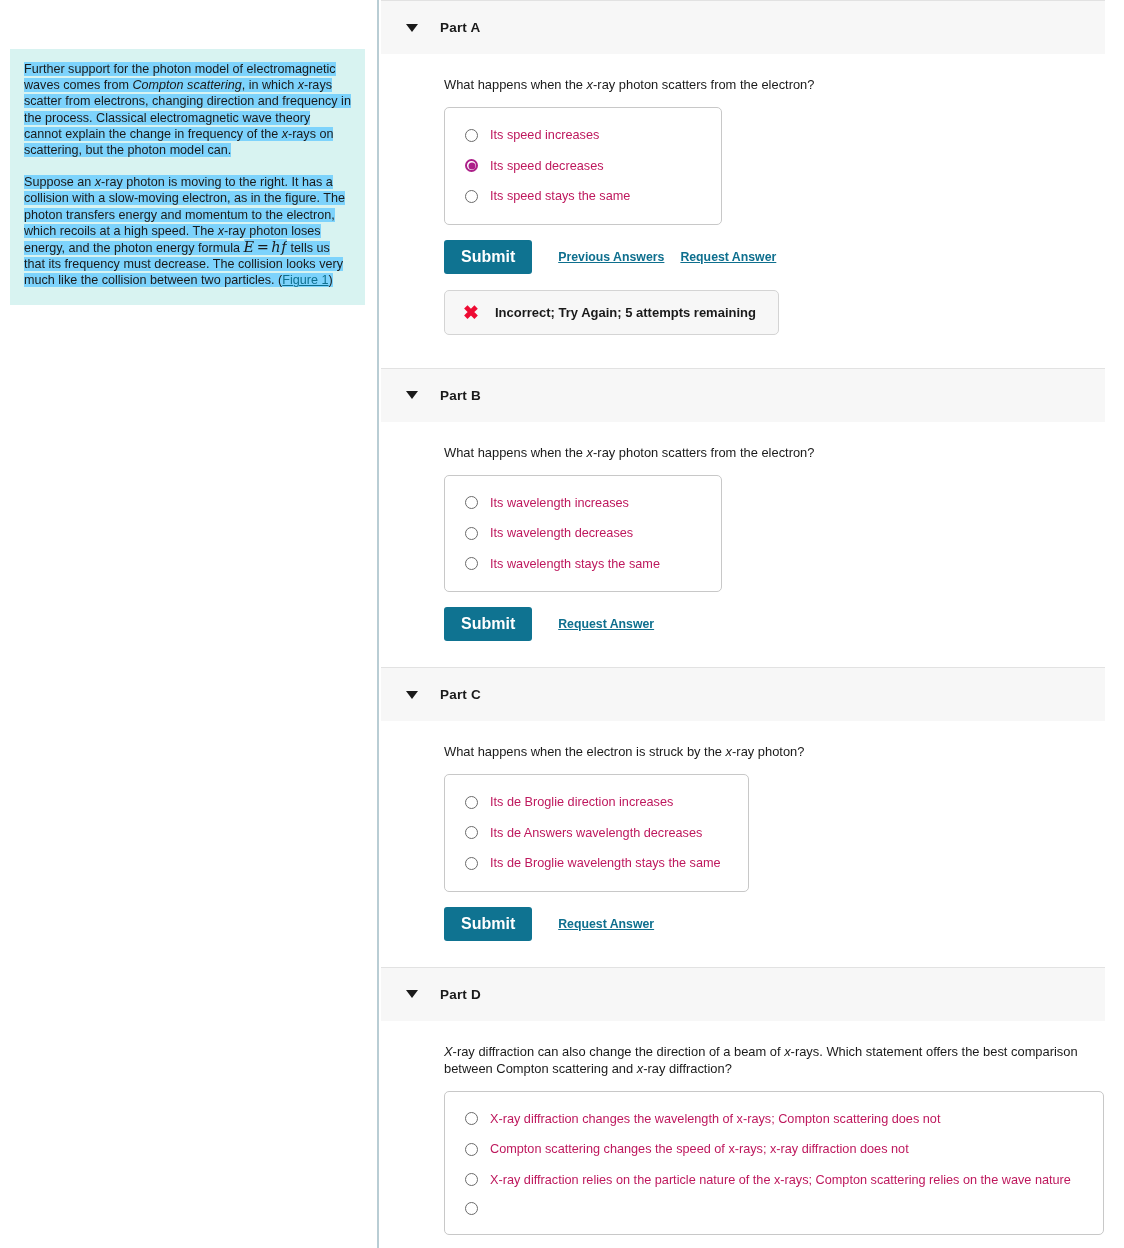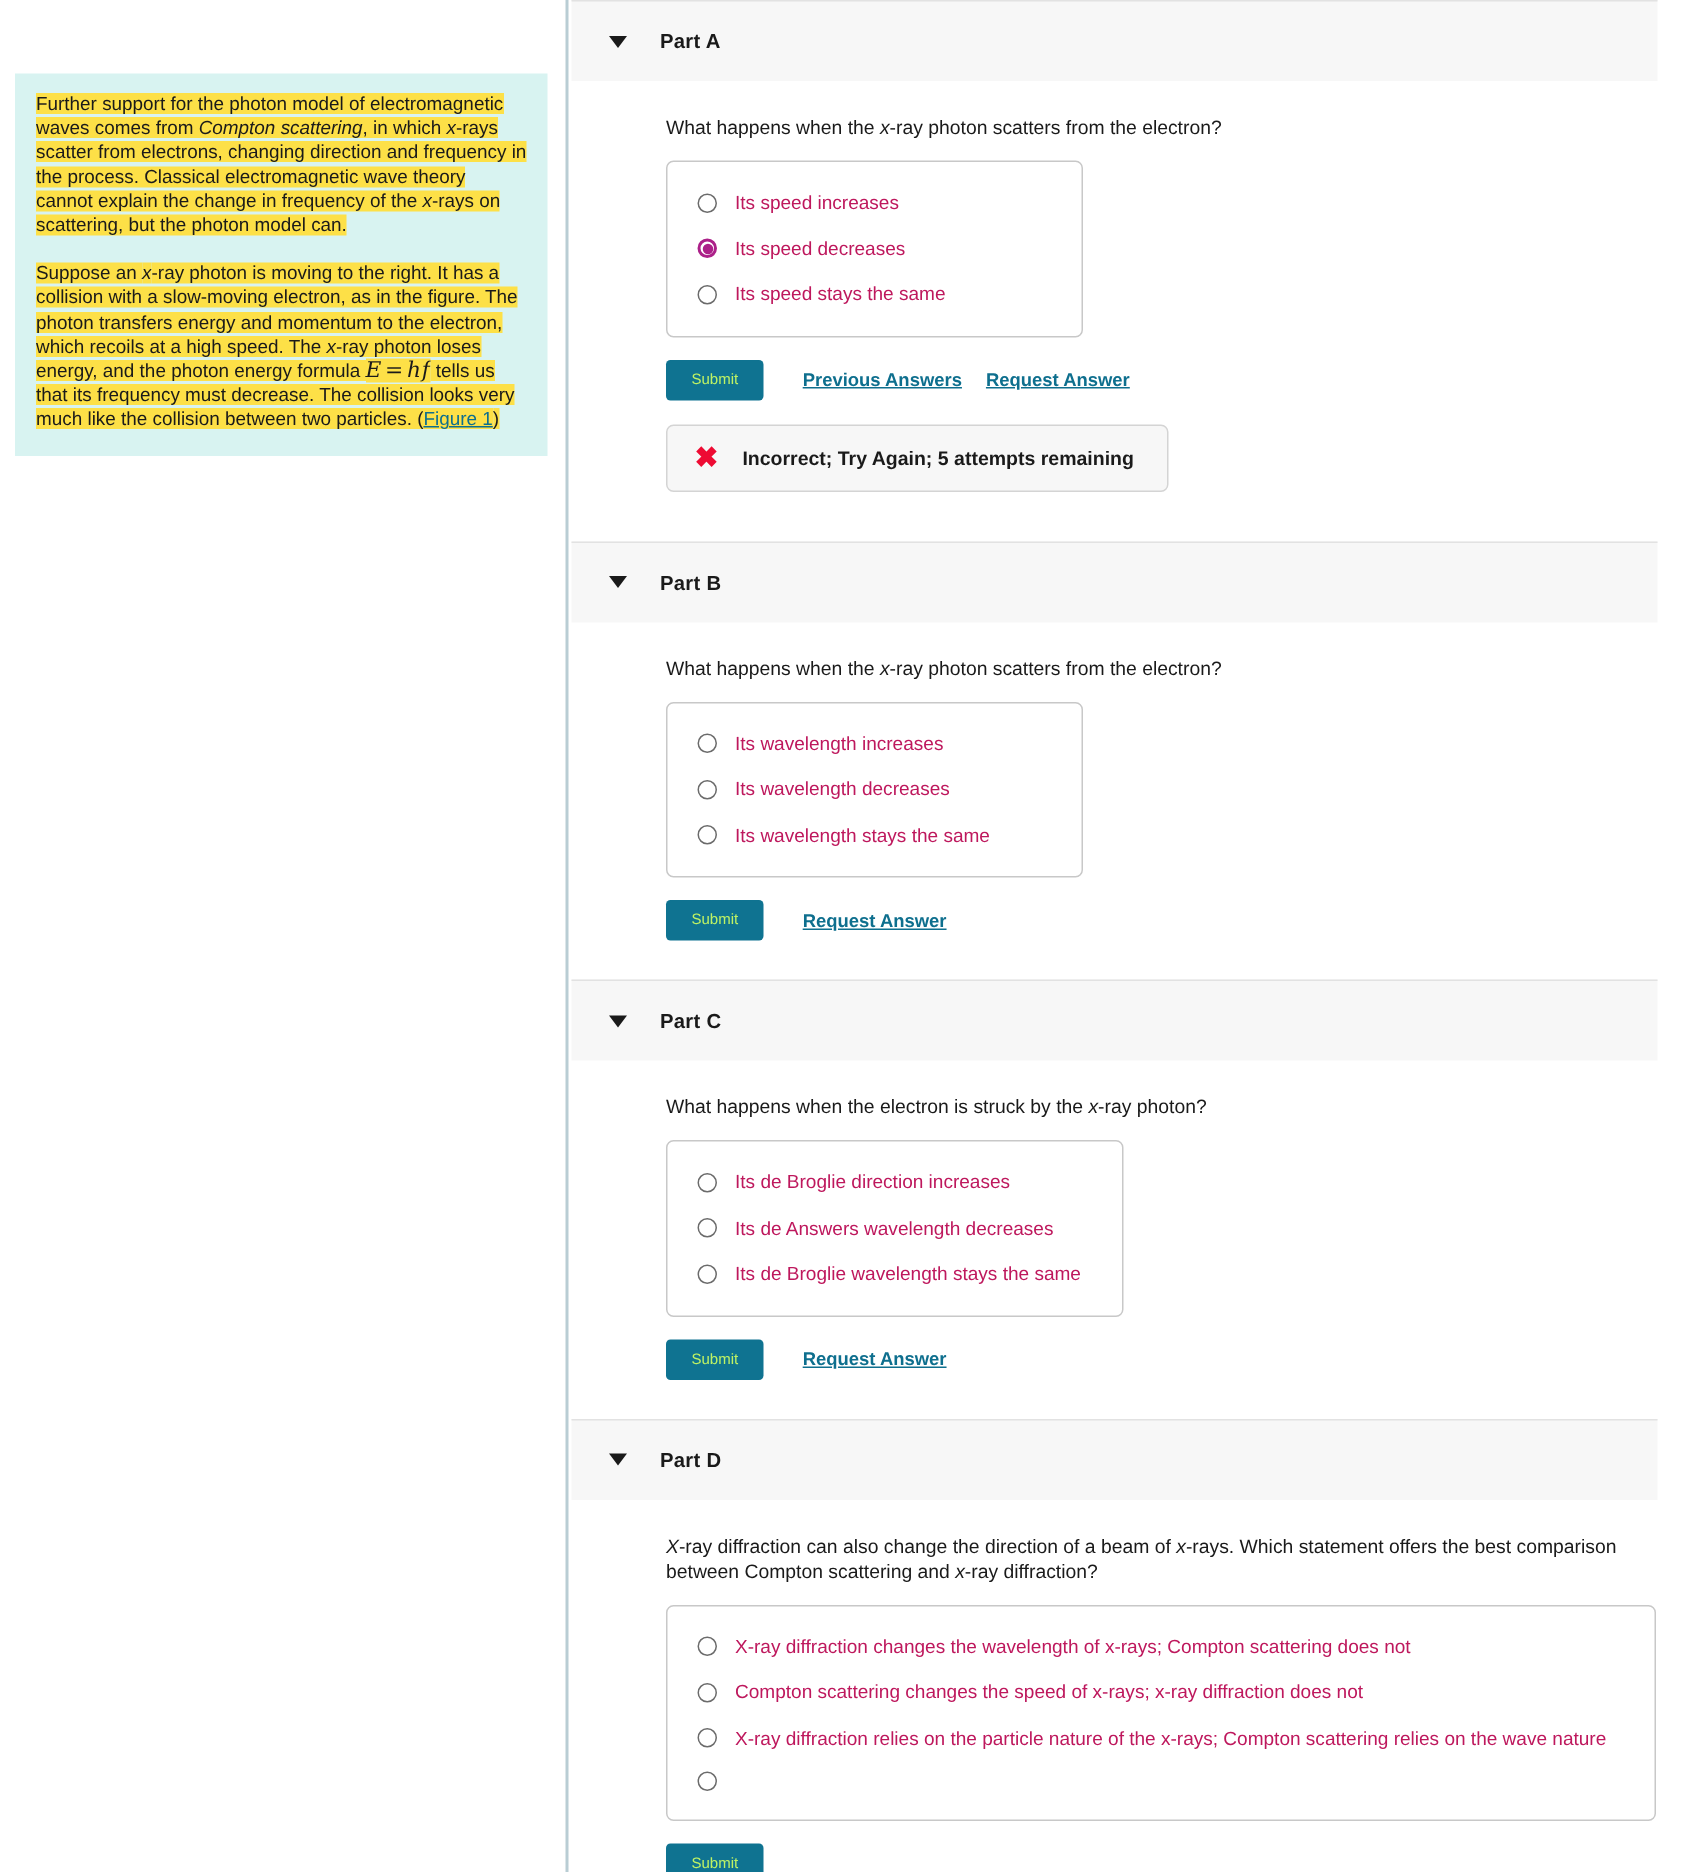--- a/index.html
+++ b/index.html
@@ -26,21 +26,21 @@
     background: #d8f3f1;
     padding: 12px 14px 16px 14px;
   }
   .para {
     font-size: 12.6px;
     line-height: 16.2px;
     color: #1a1a1a;
     margin: 0;
   }
   .para + .para { margin-top: 16px; }
-  .hl { background: #fde047; text-align: center; }
+  .hl { background: #7dd3fc; text-align: center; }
   .ital { font-style: italic; }
   .mathf {
     font-family: "DejaVu Serif", serif;
     font-style: italic;
     font-size: 14.5px;
     letter-spacing: .5px;
   }
   .mathf .op { font-style: normal; padding: 0 2px; }
   .fig-link {
     color: #0e6f8e;
@@ -138,23 +138,23 @@
     color: #be185d;
   }
 
   .action-row {
     display: flex;
     align-items: center;
     margin-top: 15px;
   }
   .submit-btn {
     background: #0f7391;
-    color: #bef264;
-    font-size: 10px;
-    font-weight: normal;
+    color: #ffffff;
+    font-size: 16px;
+    font-weight: bold;
     border: none;
     border-radius: 3px;
     padding: 8px 17px;
     cursor: pointer;
     font-family: "Liberation Sans", sans-serif;
   }
   .link-action {
     color: #0e6f8e;
     font-size: 12.3px;
     font-weight: bold;

